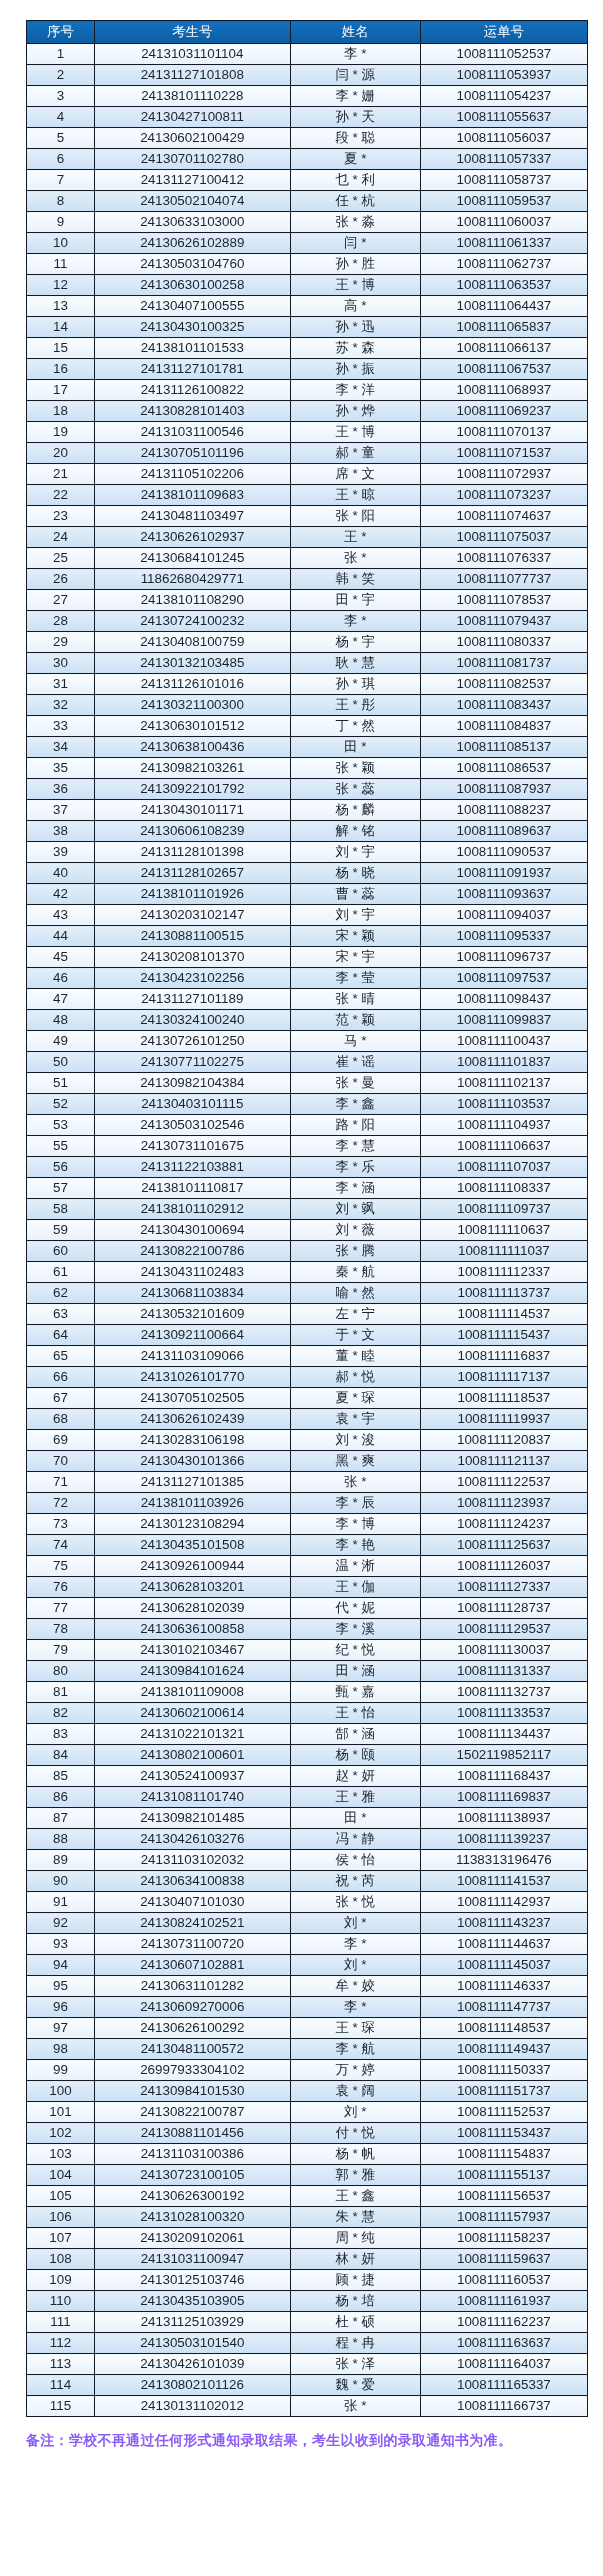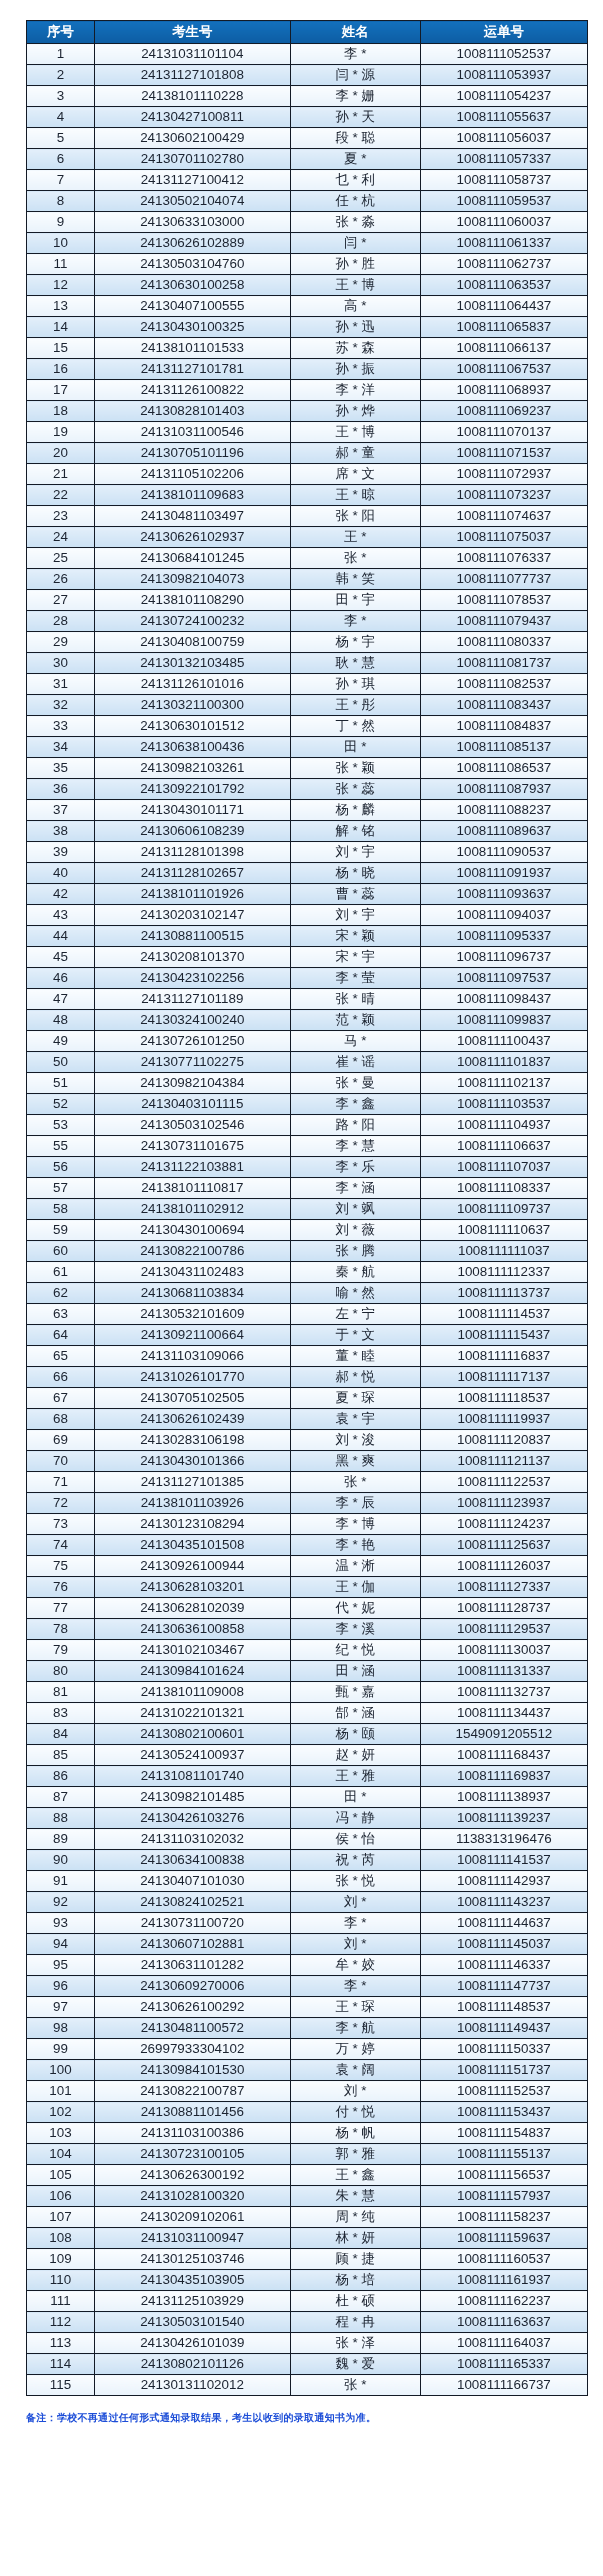--- a/index.html
+++ b/index.html
@@ -22,40 +22,40 @@
     text-align:center;
     vertical-align:middle;
     white-space:nowrap;
     overflow:hidden;
     padding:0;
   }
   table.roster th{
     background:linear-gradient(180deg,#1370bd 0%,#0d5da3 100%);
     color:#ffffff;
     font-size:13.4px;
-    font-weight:bold;
+    font-weight:normal;
     height:22px;
   }
   table.roster td{
     height:20px;
     font-size:13.4px;
     color:#1b2330;
     line-height:20px;
   }
   col.c-index{width:12.1%;}
   col.c-cand{width:34.9%;}
   col.c-name{width:23.2%;}
   col.c-track{width:29.8%;}
   tr.odd td{background:linear-gradient(180deg,#fafdff 0%,#e9f3fb 100%);}
   tr.even td{background:linear-gradient(180deg,#e3effa 0%,#cbe1f4 100%);}
   .note{
     margin-top:14.6px;
-    font-size:10px;
+    font-size:14px;
     font-weight:bold;
-    color:#1d4ed8;
+    color:#8b5cf6;
     letter-spacing:0.3px;
   }
 </style>
 </head>
 <body>
 
 <div class="wrap">
 
   <table class="roster">
     <colgroup>
@@ -218,21 +218,21 @@
           <td>1008111075037</td>
         </tr>
         <tr class="odd">
           <td>25</td>
           <td>24130684101245</td>
           <td>张 *</td>
           <td>1008111076337</td>
         </tr>
         <tr class="even">
           <td>26</td>
-          <td>24130982104073</td>
+          <td>11862680429771</td>
           <td>韩 * 笑</td>
           <td>1008111077737</td>
         </tr>
         <tr class="odd">
           <td>27</td>
           <td>24138101108290</td>
           <td>田 * 宇</td>
           <td>1008111078537</td>
         </tr>
         <tr class="even">
@@ -540,31 +540,37 @@
           <td>24130984101624</td>
           <td>田 * 涵</td>
           <td>1008111131337</td>
         </tr>
         <tr class="odd">
           <td>81</td>
           <td>24138101109008</td>
           <td>甄 * 嘉</td>
           <td>1008111132737</td>
         </tr>
+        <tr class="even">
+          <td>82</td>
+          <td>24130602100614</td>
+          <td>王 * 怡</td>
+          <td>1008111133537</td>
+        </tr>
         <tr class="odd">
           <td>83</td>
           <td>24131022101321</td>
           <td>郜 * 涵</td>
           <td>1008111134437</td>
         </tr>
         <tr class="even">
           <td>84</td>
           <td>24130802100601</td>
           <td>杨 * 颐</td>
-          <td>1549091205512</td>
+          <td>1502119852117</td>
         </tr>
         <tr class="odd">
           <td>85</td>
           <td>24130524100937</td>
           <td>赵 * 妍</td>
           <td>1008111168437</td>
         </tr>
         <tr class="even">
           <td>86</td>
           <td>24131081101740</td>

